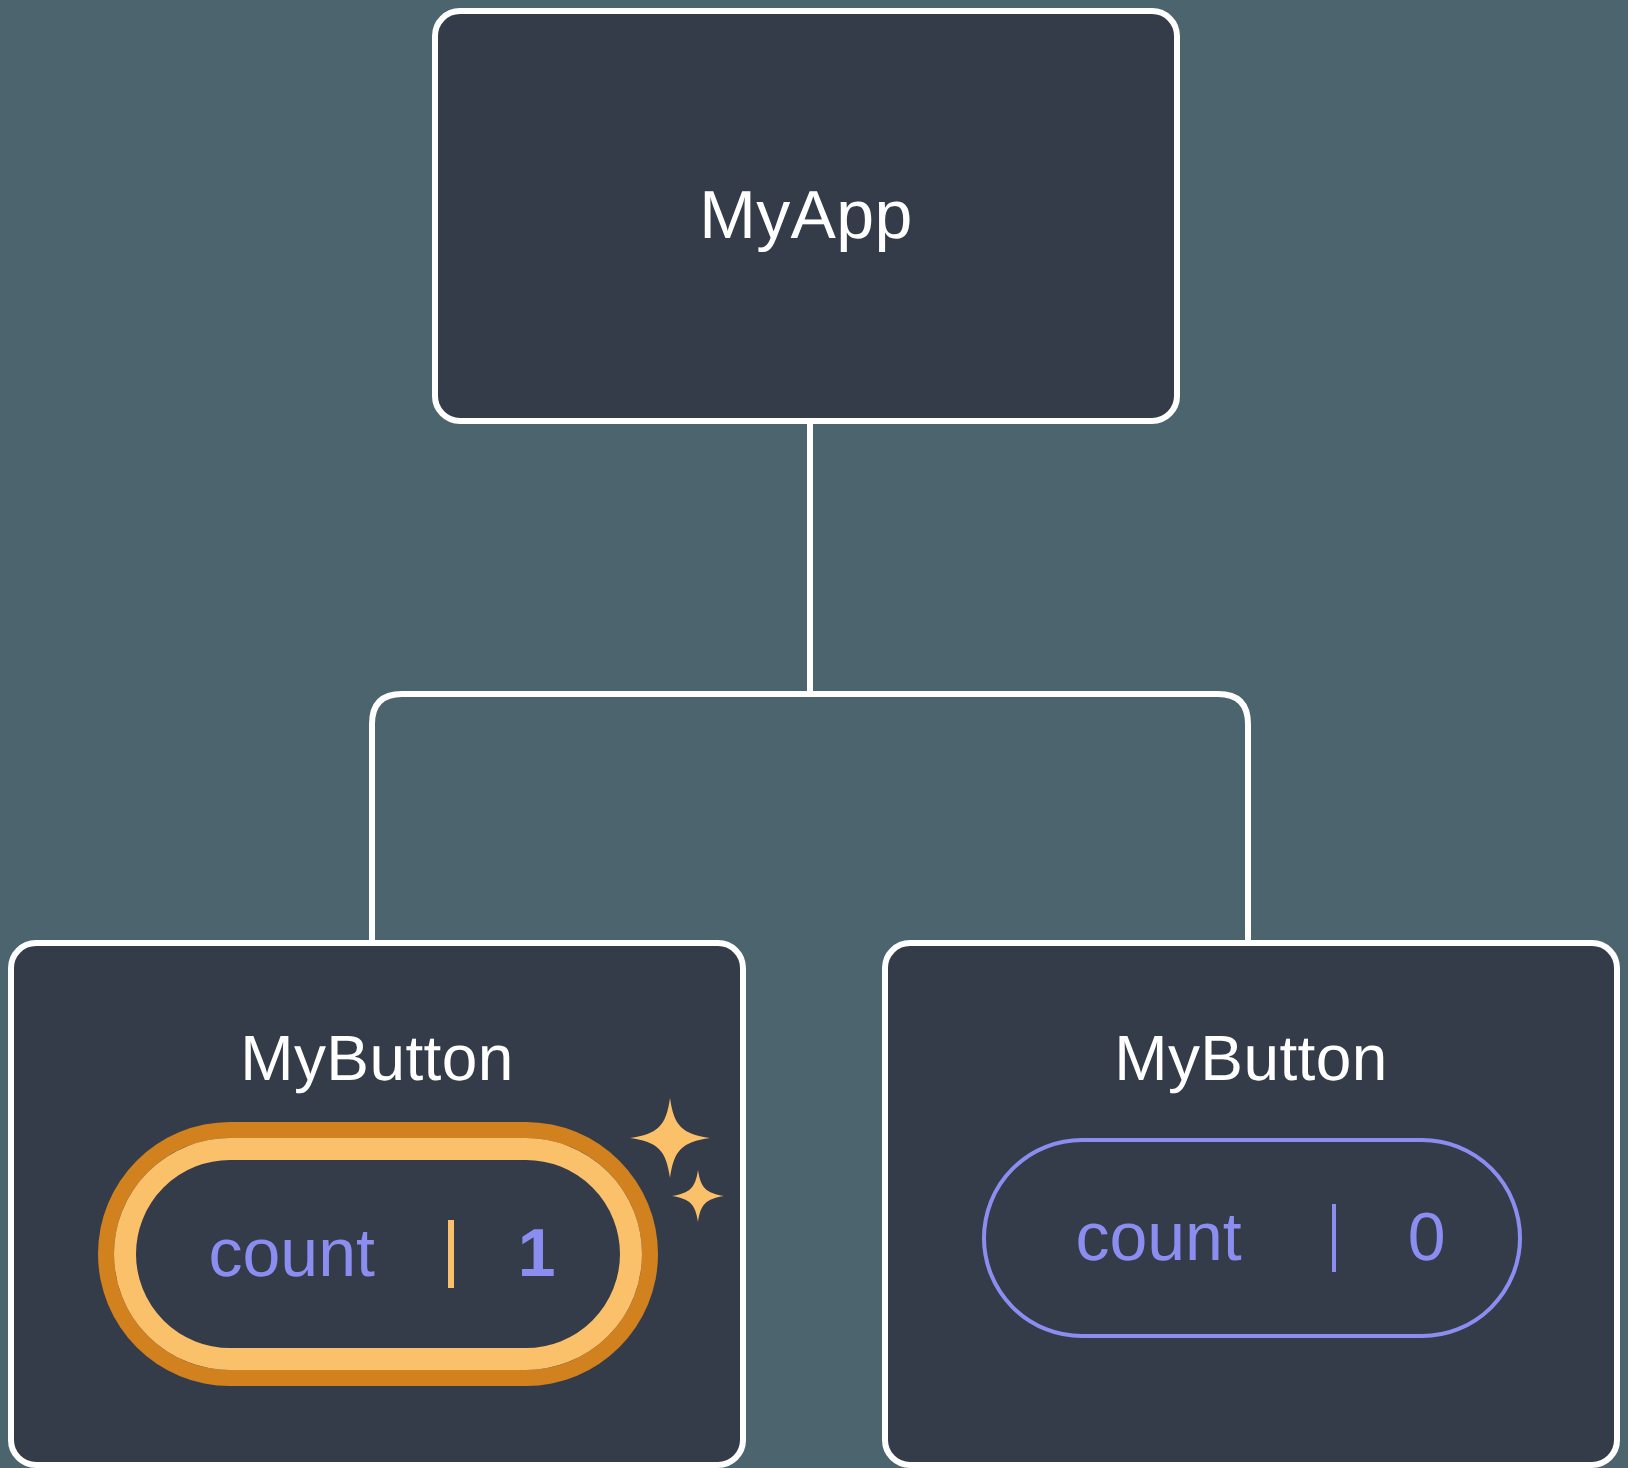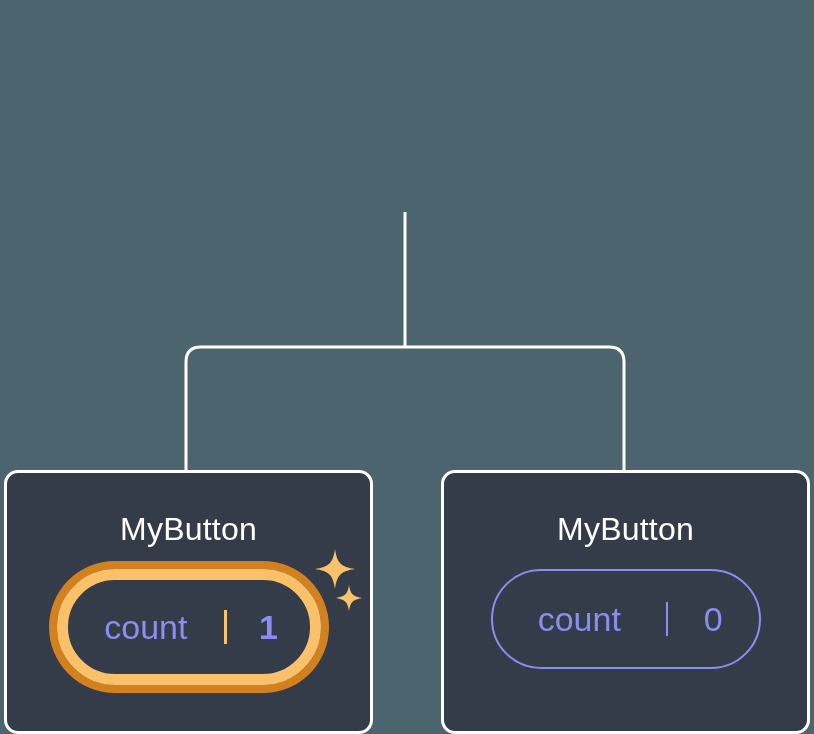--- a/index.html
+++ b/index.html
@@ -162,20 +162,23 @@
 <div id="stage">
 
   <svg id="connectors" width="814" height="734" viewBox="0 0 814 734" aria-hidden="true">
 
     <path d="M 405 212 L 405 347" fill="none" stroke="#ffffff" stroke-width="3"></path>
 
     <path d="M 405 347 L 201 347 Q 186 347 186 362 L 186 470" fill="none" stroke="#ffffff" stroke-width="3" stroke-linecap="butt"></path>
     <path d="M 405 347 L 609 347 Q 624 347 624 362 L 624 470" fill="none" stroke="#ffffff" stroke-width="3" stroke-linecap="butt"></path>
   </svg>
 
+  <div class="node node-root">
+    <div class="node-title nowrap">MyApp</div>
+  </div>
 
   <div class="node node-child node-child-left">
     <div class="node-title nowrap">MyButton</div>
 
     <div class="pill-wrap">
       <div class="pill pill-highlight">
         <div class="pill-cell pill-label">count</div>
         <div class="pill-cell pill-value">1</div>
       </div>
 

